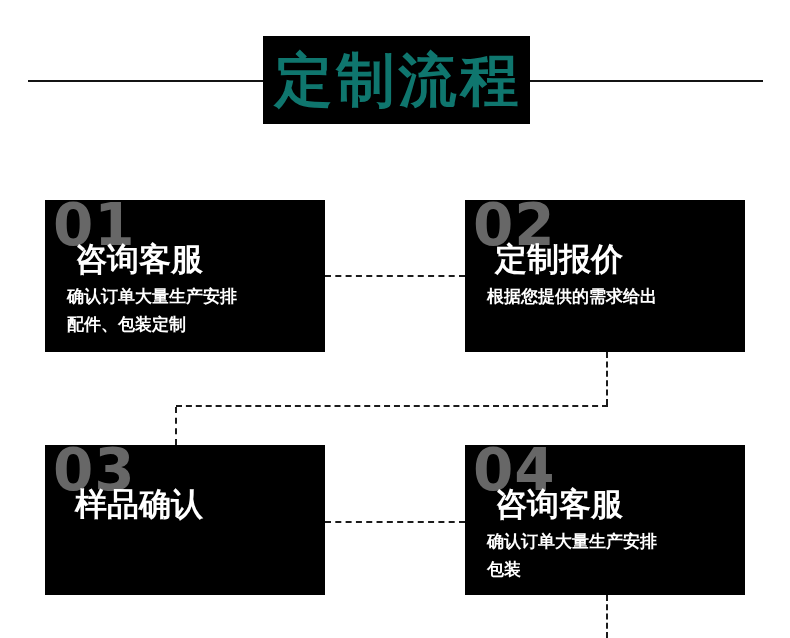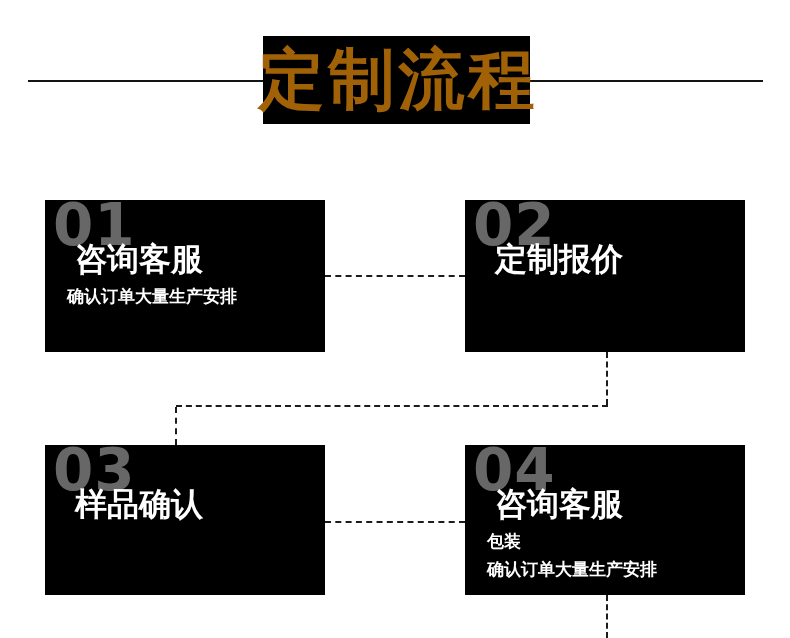--- a/index.html
+++ b/index.html
@@ -12,21 +12,21 @@
   }
   
   .rule{position:absolute;height:2px;background:#141414;top:80px;}
   .rule-left{left:28px;width:235px;}
   .rule-right{left:530px;width:233px;}
   .title-box{
     position:absolute;left:263px;top:36px;width:267px;height:88px;
     background:#000000;display:flex;align-items:center;justify-content:center;
   }
   .title-box span{
-    color:#a16207;font-size:66px;font-weight:bold;letter-spacing:4px;
+    color:#0f766e;font-size:58px;font-weight:bold;letter-spacing:4px;
     line-height:1;white-space:nowrap;transform:translateX(2px);
   }
   
   .card{
     position:absolute;width:280px;background:#000000;color:#ffffff;
   }
   .card-1{left:45px;top:200px;height:152px;}
   .card-2{left:465px;top:200px;height:152px;text-align:right;}
   .card-3{left:45px;top:445px;height:150px;}
   .card-4{left:465px;top:445px;height:150px;}
@@ -64,43 +64,45 @@
   <div class="rule rule-right"></div>
   <div class="title-box">
     <span>定制流程</span>
   </div>
 
   <div class="card card-1">
     <div class="num">01</div>
     <div class="card-title">咨询客服</div>
     <div class="card-desc">
       <div>确认订单大量生产安排</div>
+      <div>配件、包装定制</div>
     </div>
   </div>
 
   <div class="card card-2">
     <div class="num">02</div>
     <div class="card-title">定制报价</div>
     <div class="card-desc">
+      <div>根据您提供的需求给出</div>
     </div>
   </div>
 
   <div class="card card-3">
     <div class="num">03</div>
     <div class="card-title">样品确认</div>
     <div class="card-desc">
     </div>
   </div>
 
   <div class="card card-4">
     <div class="num">04</div>
     <div class="card-title">咨询客服</div>
     <div class="card-desc">
+      <div>确认订单大量生产安排</div>
       <div>包装</div>
-      <div>确认订单大量生产安排</div>
     </div>
   </div>
 
   <div class="dash-h conn-12"></div>
   <div class="dash-v conn-23-v1"></div>
   <div class="dash-h conn-23-h"></div>
   <div class="dash-v conn-23-v2"></div>
   <div class="dash-h conn-34"></div>
   <div class="dash-v conn-4out"></div>
 

